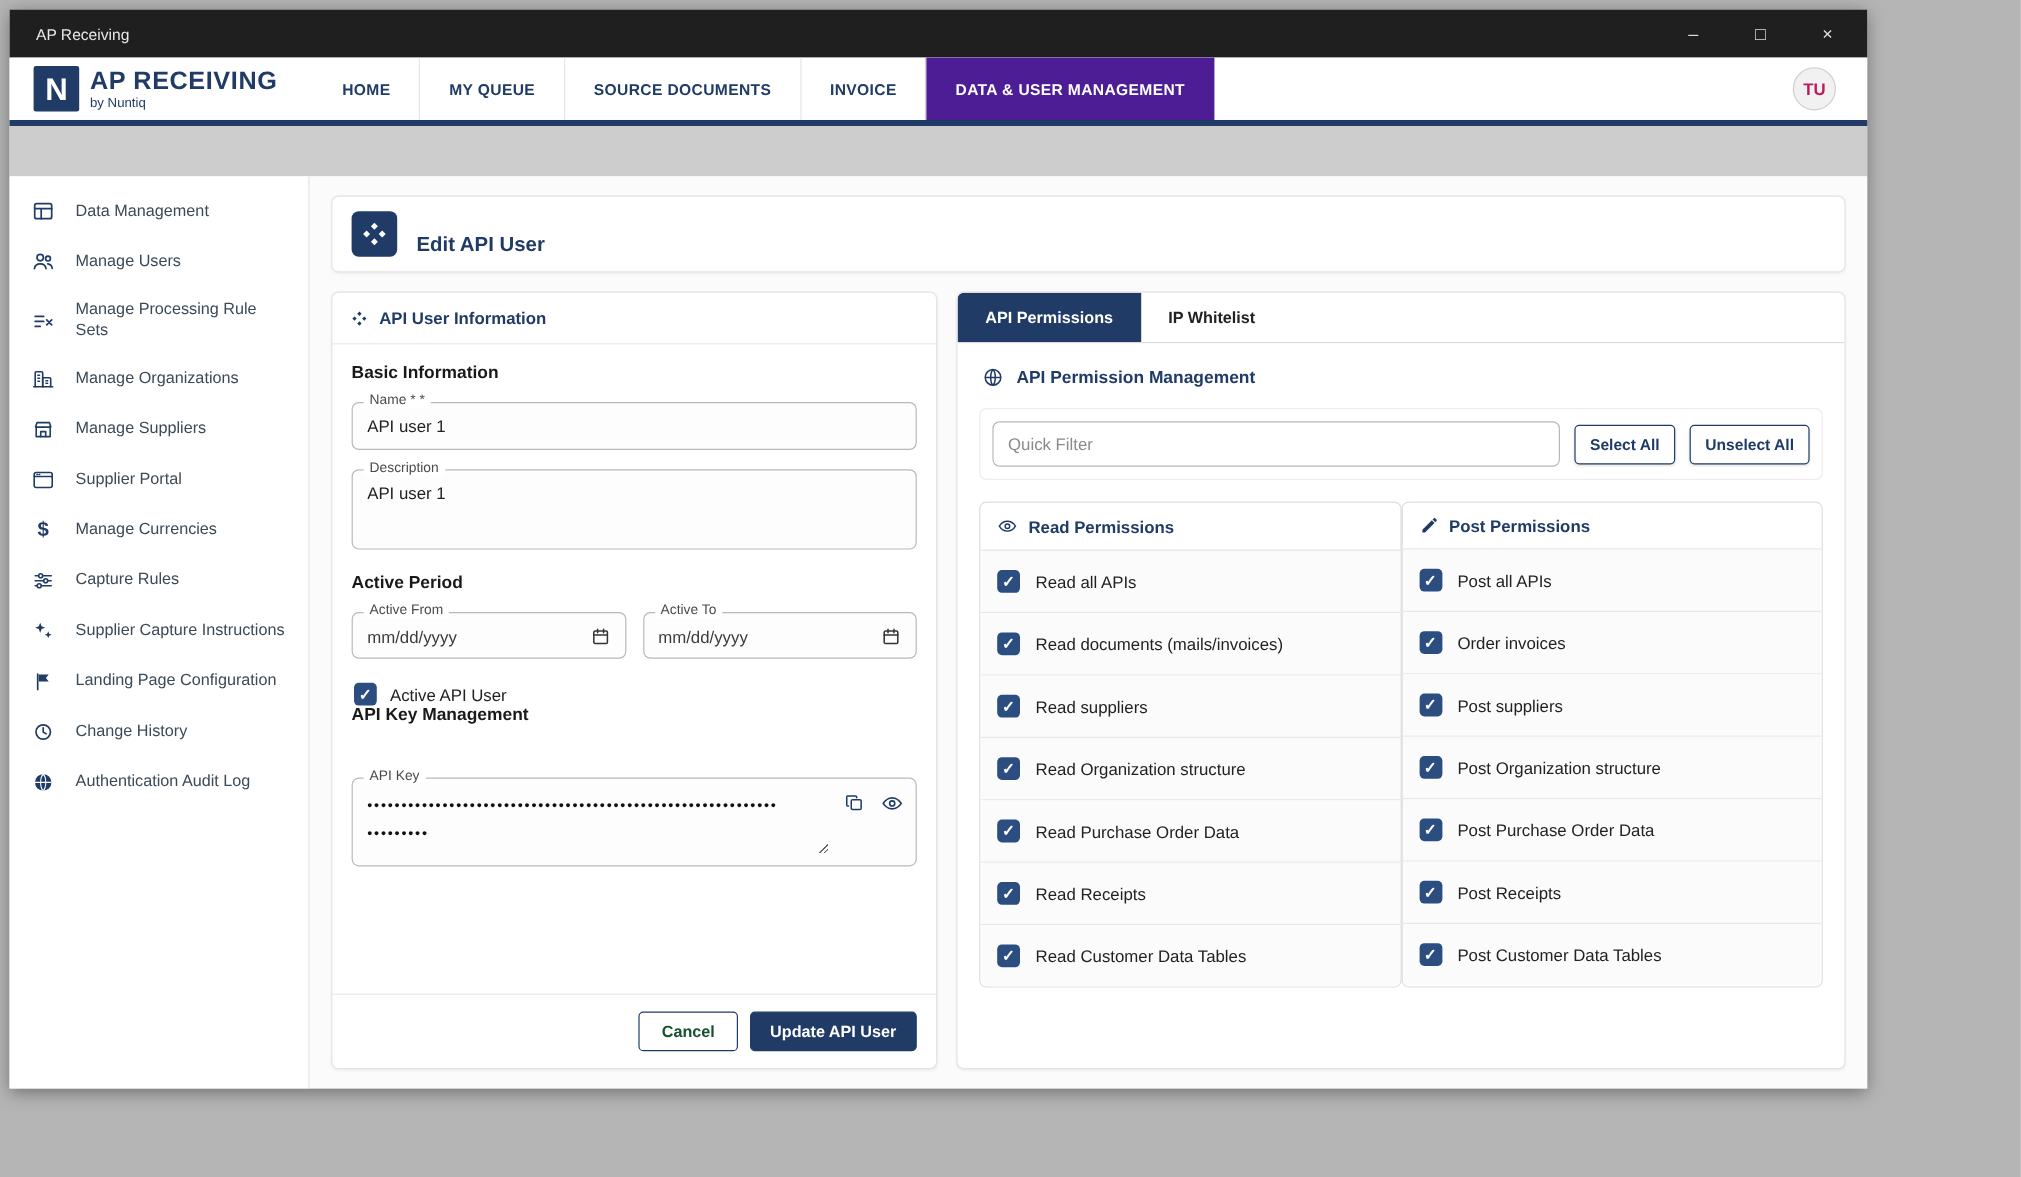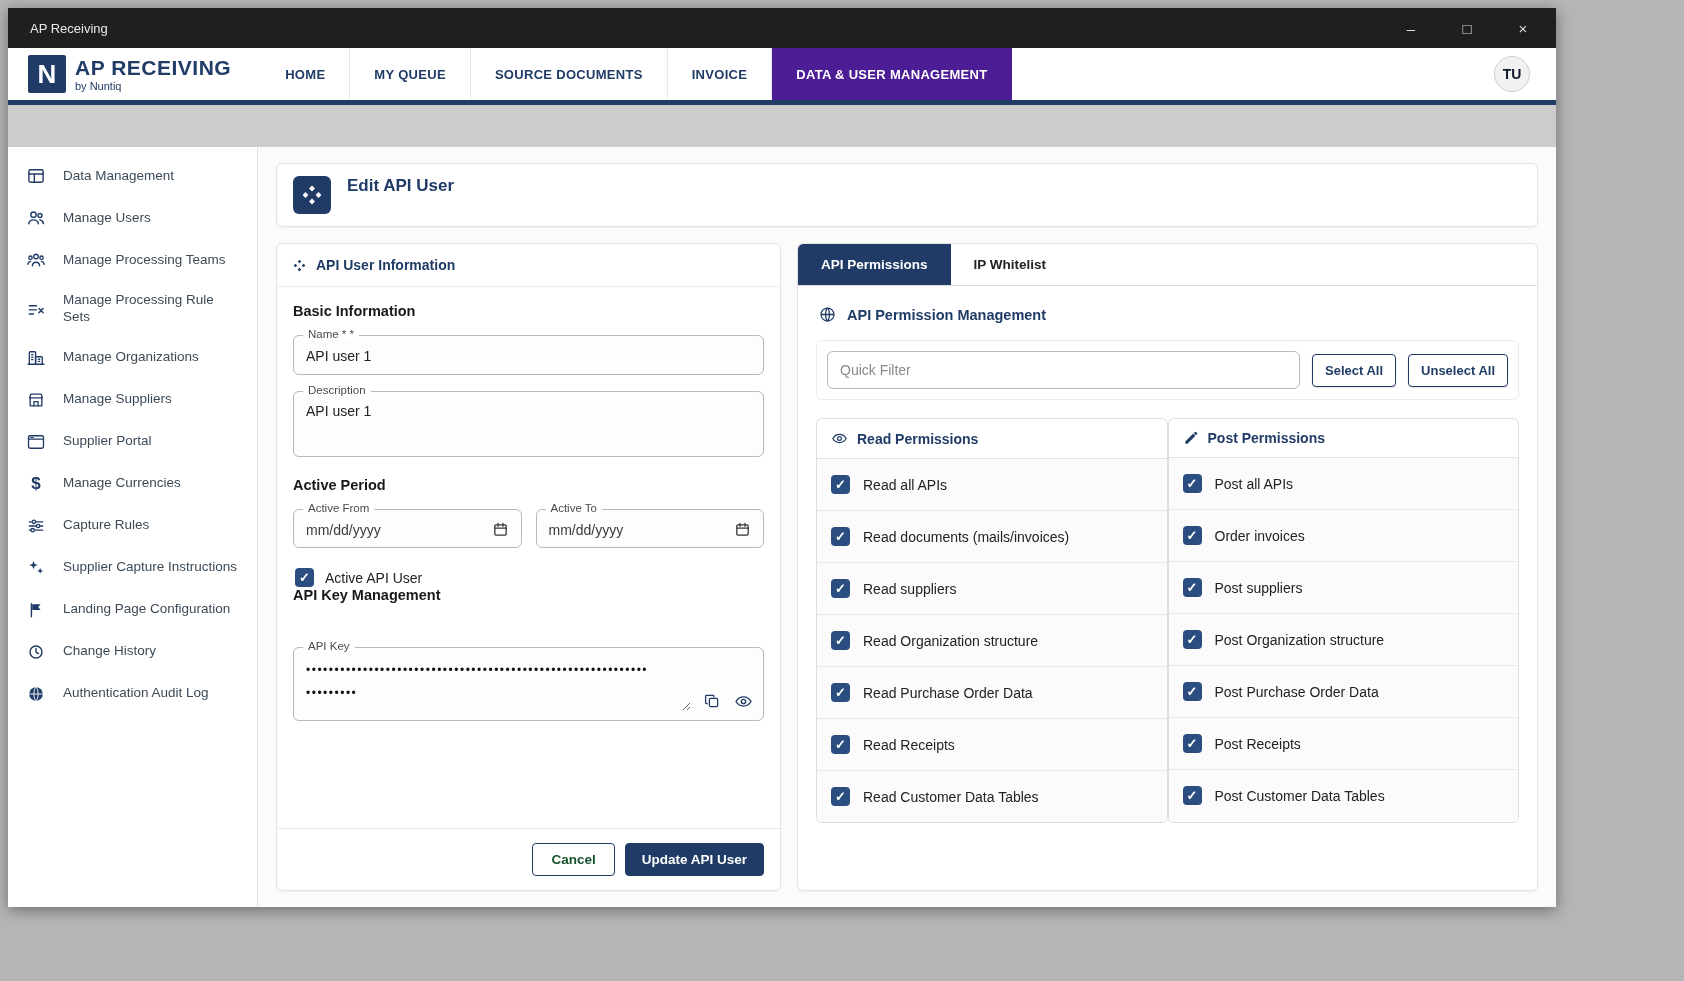--- a/index.html
+++ b/index.html
@@ -21,36 +21,36 @@
   .logo-box { width:38px; height:38px; background:#1f3b66; color:#fff; display:flex; align-items:center;
     justify-content:center; font-weight:bold; font-size:26px; border-radius:2px; }
   .brand-name { color:#1f3b66; font-weight:bold; font-size:21px; letter-spacing:.5px; line-height:1; }
   .brand-tagline { color:#1f3b66; font-size:11px; margin-top:2px; }
   .nav { display:flex; align-items:stretch; }
   .nav-item { display:flex; align-items:center; padding:0 24px; color:#1f3b66; font-size:13px;
     font-weight:bold; letter-spacing:.3px; border-left:1px solid #e7e7e7; cursor:pointer; }
   .nav-item:first-child { border-left:none; }
   .nav-item.active { background:#4c1d95; color:#fff; }
   .avatar { margin-left:auto; align-self:center; margin-right:26px; width:36px; height:36px;
-    border-radius:50%; background:#f1f1f1; border:1px solid #cfcfcf; color:#0f172a; display:flex;
+    border-radius:50%; background:#f1f1f1; border:1px solid #cfcfcf; color:#be185d; display:flex;
     align-items:center; justify-content:center; font-weight:bold; font-size:14px; }
   .navy-line { height:5px; background:#1f3b66; flex:0 0 auto; }
   .gray-strip { height:42px; background:#cdcdcd; flex:0 0 auto; }
 
   
   .content { flex:1 1 auto; display:flex; background:#fbfbfb; overflow:hidden; }
   .sidebar { width:250px; background:#fff; border-right:1px solid #e2e2e2; padding-top:8px; flex:0 0 auto; }
   .side-item { display:flex; align-items:center; gap:15px; padding:11px 16px; cursor:pointer; }
   .side-item .icon { width:24px; flex:0 0 auto; color:#1f3b66; display:flex; justify-content:center; }
   .side-label { color:#3c4a57; font-size:13.5px; line-height:1.25; }
   .dollar { font-weight:bold; font-size:17px; color:#1f3b66; }
 
   .main { flex:1 1 auto; padding:16px 18px; overflow:hidden; display:flex; flex-direction:column; }
   .card { background:#fff; border:1px solid #e4e4e4; border-radius:6px; box-shadow:0 1px 2px rgba(0,0,0,.05); }
-  .page-card { display:flex; align-items:flex-start; gap:16px; padding:12px 16px; flex:0 0 auto; }
+  .page-card { display:flex; align-items:flex-end; gap:16px; padding:12px 16px; flex:0 0 auto; }
   .page-icon { width:38px; height:38px; background:#1f3b66; border-radius:6px; display:flex;
     align-items:center; justify-content:center; }
   .page-title { color:#1f3b66; font-weight:bold; font-size:17px; }
 
   .columns { display:flex; gap:16px; margin-top:16px; align-items:stretch; flex:1 1 auto; }
 
   
   .form-card { width:505px; flex:0 0 auto; display:flex; flex-direction:column; }
   .form-card-header { display:flex; align-items:center; gap:9px; padding:13px 15px;
     border-bottom:1px solid #ececec; color:#1f3b66; font-weight:bold; font-size:14px; }
@@ -71,21 +71,21 @@
   .date-value { font-size:14px; color:#3b3b3b; }
   .cal { color:#333; display:flex; }
   .checkbox-row { display:flex; align-items:center; gap:11px; margin:4px 0 0 2px; cursor:pointer; }
   .cbx { width:19px; height:19px; background:#2b4d80; border-radius:4px; color:#fff; display:flex;
     align-items:center; justify-content:center; font-size:13px; font-weight:bold; flex:0 0 auto; }
   .cb-label { font-size:14px; color:#222; }
   .toggle-row { display:flex; align-items:center; gap:15px; margin:4px 0 26px 2px; cursor:pointer; }
   .toggle { width:34px; height:14px; background:#a9a9a9; border-radius:7px; position:relative; flex:0 0 auto; }
   .knob { position:absolute; left:-2px; top:-2px; width:18px; height:18px; border-radius:50%;
     background:#fafafa; box-shadow:0 1px 3px rgba(0,0,0,.4); }
-  .apikey-field { display:flex; align-items:flex-end; gap:12px; padding-right:10px;margin-top:44px; }
+  .apikey-field { display:flex; align-items:flex-start; gap:12px; padding-right:10px;margin-top:44px; }
   .apikey-field textarea { flex:1 1 auto; font-size:12px; letter-spacing:1.5px; line-height:1.9;
     height:52px; resize:vertical; color:#111; }
   .key-icons { display:flex; gap:13px; color:#1f3b66; flex:0 0 auto; }
   .key-icons span { display:flex; cursor:pointer; }
   .form-footer { border-top:1px solid #e8e8e8; padding:14px 16px; display:flex;
     justify-content:flex-end; gap:10px; margin-top:auto; }
   .btn { border-radius:4px; font-size:13.5px; font-weight:bold; cursor:pointer;
     font-family:"Liberation Sans", sans-serif; }
   .btn-outline { border:1.5px solid #1f3b66; color:#14532d; background:#fff; padding:8px 18px; }
   .btn-primary { border:1px solid #1f3b66; background:#1f3b66; color:#fff; padding:8px 16px; }
@@ -170,33 +170,20 @@
           <svg width="20" height="20" viewBox="0 0 24 24" fill="none" stroke="currentColor" stroke-width="1.7" stroke-linecap="round">
               <circle cx="9" cy="8" r="3.2"></circle>
               <path d="M3.2 19c.4-3 2.7-4.8 5.8-4.8s5.4 1.8 5.8 4.8"></path>
               <circle cx="16.8" cy="9" r="2.4"></circle>
               <path d="M16.6 14.3c2.4.3 4 1.9 4.4 4.4"></path>
             </svg>
         </span>
         <span class="side-label">Manage Users</span>
       </div>
 
-      <div class="side-item">
-        <span class="icon">
-          <svg width="20" height="20" viewBox="0 0 24 24" fill="none" stroke="currentColor" stroke-width="1.6" stroke-linecap="round">
-              <circle cx="12" cy="7.8" r="2.7"></circle>
-              <path d="M7.6 19c.3-2.7 2-4.3 4.4-4.3s4.1 1.6 4.4 4.3"></path>
-              <circle cx="5.4" cy="9.2" r="2"></circle>
-              <path d="M2.2 17.2c.2-2 1.4-3.3 3.2-3.6"></path>
-              <circle cx="18.6" cy="9.2" r="2"></circle>
-              <path d="M21.8 17.2c-.2-2-1.4-3.3-3.2-3.6"></path>
-            </svg>
-        </span>
-        <span class="side-label">Manage Processing Teams</span>
-      </div>
 
       <div class="side-item">
         <span class="icon">
           <svg width="20" height="20" viewBox="0 0 24 24" fill="none" stroke="currentColor" stroke-width="1.7" stroke-linecap="round">
               <path d="M4 8h8.5M4 13h8.5M4 18h5"></path>
               <path d="M15.5 11.5l5 5M20.5 11.5l-5 5"></path>
             </svg>
         </span>
         <span class="side-label">Manage Processing Rule Sets</span>
       </div>

